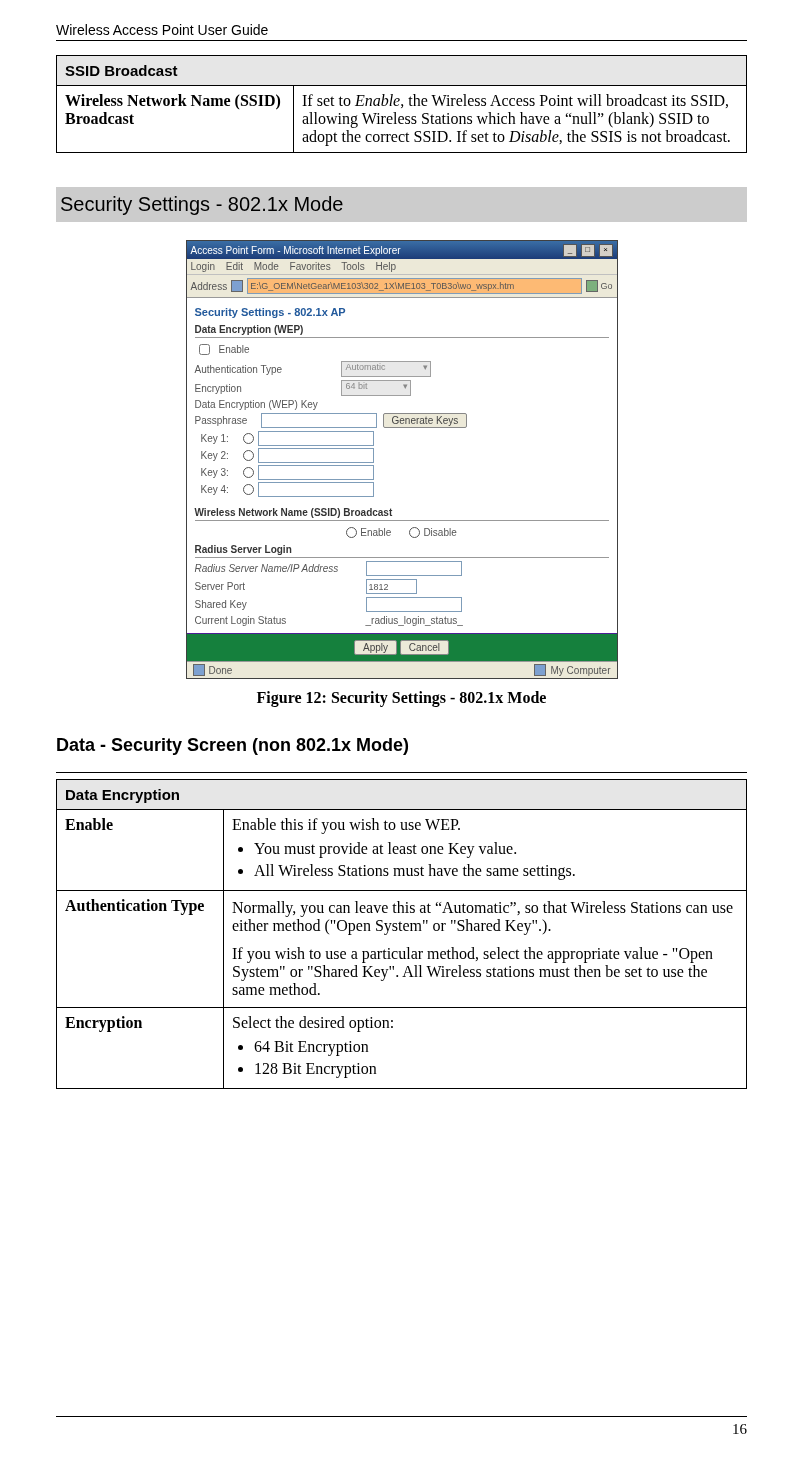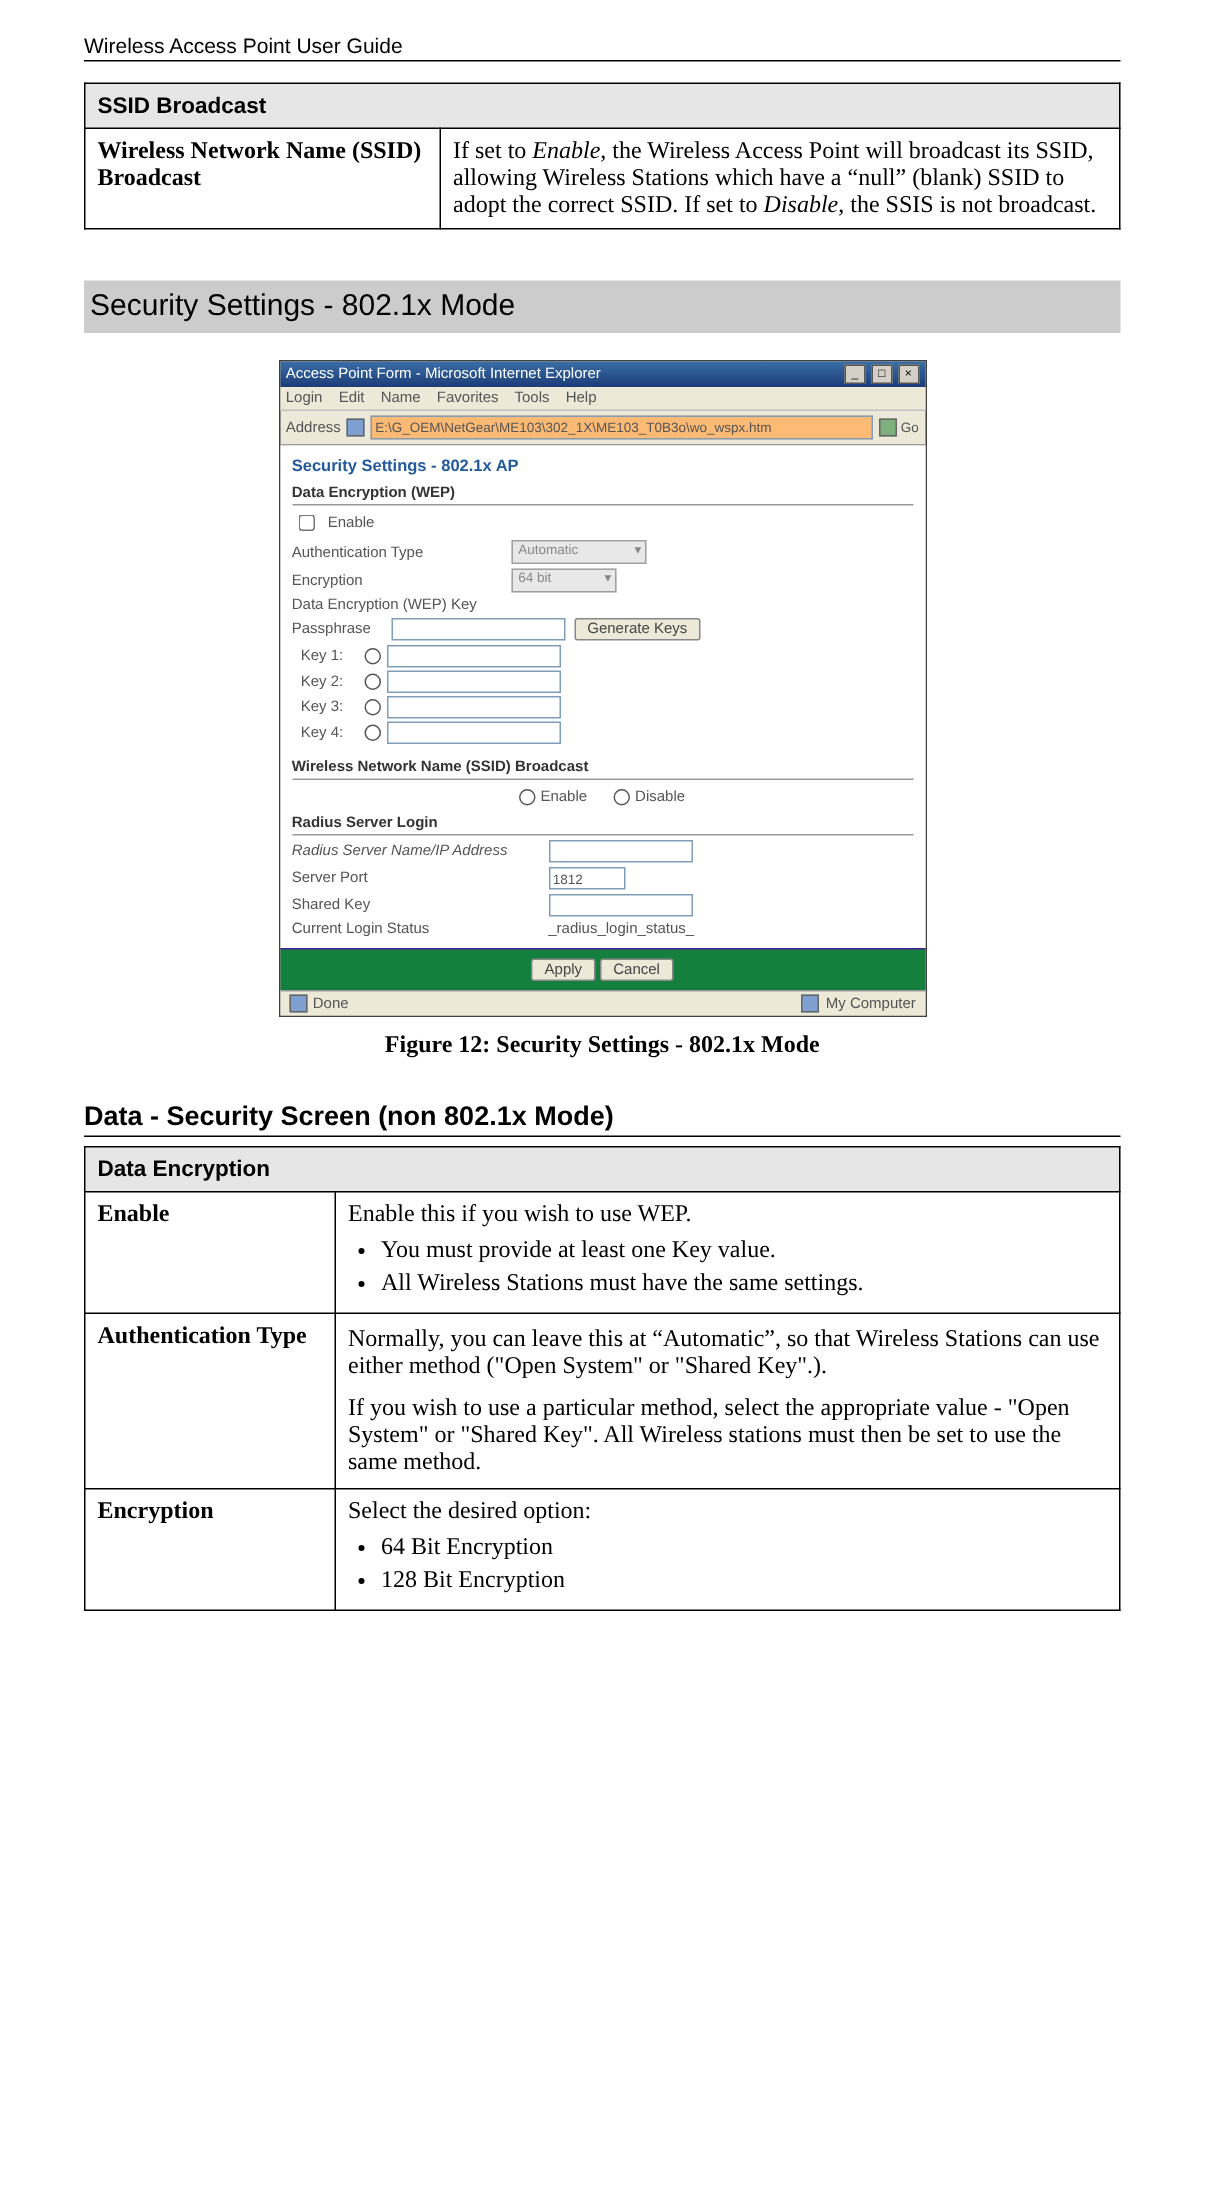--- a/index.html
+++ b/index.html
@@ -58,21 +58,21 @@
     font-size: 20px;
     padding: 6px 4px;
     margin-top: 6px;
     margin-bottom: 14px;
   }
   .subheading {
     font-family: Arial, Helvetica, sans-serif;
     font-weight: bold;
     font-size: 18px;
     border-bottom: 1px solid #000;
-    padding-bottom: 2px;
+    padding-bottom: 16px;
     margin-top: 8px;
     margin-bottom: 6px;
   }
   .caption {
     text-align: center;
     font-weight: bold;
     margin: 10px 0 20px 0;
   }
   
   .screenshot-wrap {
@@ -280,21 +280,21 @@
         <span>Access Point Form - Microsoft Internet Explorer</span>
         <span class="buttons">
           <span>_</span>
           <span>□</span>
           <span>×</span>
         </span>
       </div>
       <div class="ie-menu">
         <span>Login</span>
         <span>Edit</span>
-        <span>Name</span>
+        <span>Mode</span>
         <span>Favorites</span>
         <span>Tools</span>
         <span>Help</span>
       </div>
       <div class="ie-addr">
         <span>Address</span>
         <span class="smallicon blue"></span>
         <input type="text" value="E:\G_OEM\NetGear\ME103\302_1X\ME103_T0B3o\wo_wspx.htm" style="">
         <span class="go">
           <span class="smallicon"></span>
@@ -425,13 +425,16 @@
         <span>Select the desired option:</span>
         <ul class="cell-list">
           <li>64 Bit Encryption</li>
           <li>128 Bit Encryption</li>
         </ul>
       </td>
     </tr>
   </tbody>
     </table>
 
+  <div class="footer">
+    <span>16</span>
+  </div>
 </div>
 
 </body></html>

